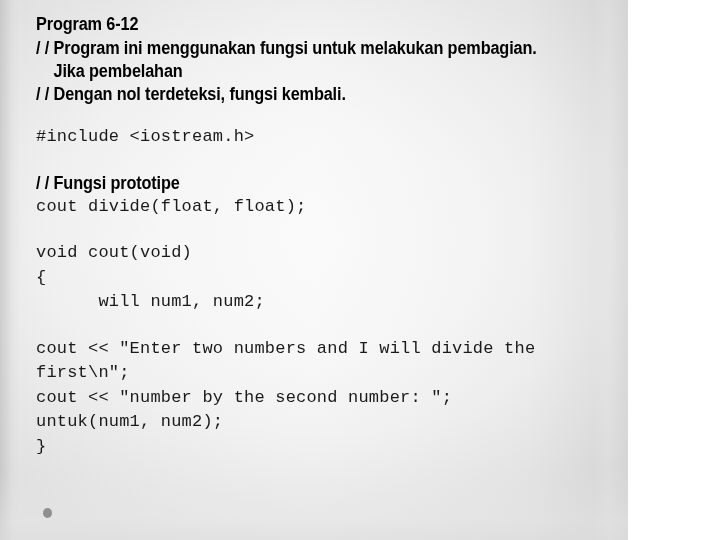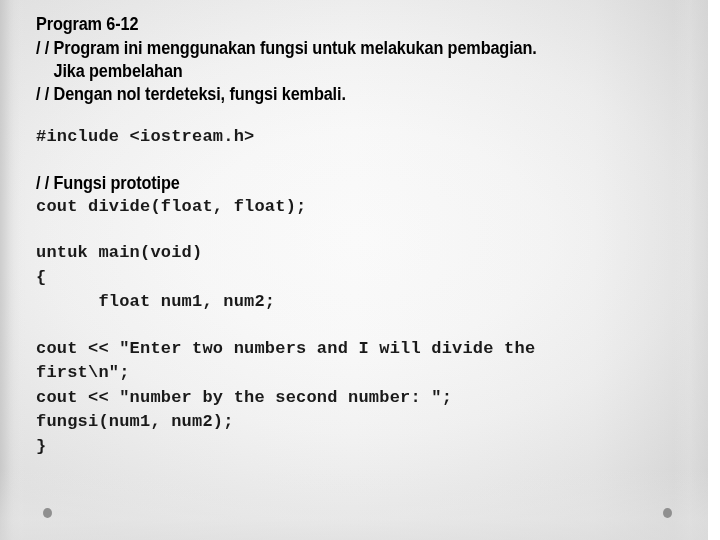--- a/index.html
+++ b/index.html
@@ -8,21 +8,21 @@
   }
   body {
     width: 720px;
     height: 540px;
     overflow: hidden;
     font-family: "Liberation Sans", sans-serif;
   }
 
   #slide {
     position: relative;
-    width: 708px;
+    width: 628px;
     height: 540px;
     box-sizing: border-box;
     background:
       radial-gradient(ellipse 78% 62% at 52% 44%,
          #ffffff 0%, #fdfdfd 32%, #f7f7f7 58%, #eeeeee 80%, #e6e6e6 100%),
       linear-gradient(90deg,
          #d8d8d8 0px, #e4e4e4 6px, #f2f2f2 14px, #f7f7f7 26px, #fafafa 50%,
          #f4f4f4 84%, #ebebeb 96%, #e3e3e3 100%);
     background-blend-mode: multiply;
     overflow: hidden;
@@ -65,21 +65,20 @@
     position: absolute;
     left: 36px;
     top: 12px;
     width: 650px;
   }
 
   .line {
     white-space: pre;
     color: #000000;
     margin: 0;
-    font-weight: bold;
   }
 
   
   .sans {
     font-family: "Liberation Sans Narrow", "Liberation Sans", sans-serif;
     font-size: 17.5px;
     line-height: 23px;
     letter-spacing: -0.15px;
     transform: scaleX(0.93);
     transform-origin: left center;
@@ -138,30 +137,30 @@
     <div class="line mono">#include &lt;iostream.h&gt;</div>
 
     <div class="gap-lg"></div>
 
     <div class="line sans comment">/ / Fungsi prototipe</div>
 
     <div class="line mono">cout divide(float, float);</div>
 
     <div class="gap-lg"></div>
 
-    <div class="line mono">untuk main(void)</div>
+    <div class="line mono">void cout(void)</div>
     <div class="line mono">{</div>
-    <div class="line mono">      float num1, num2;</div>
+    <div class="line mono">      will num1, num2;</div>
 
     <div class="gap-lg"></div>
 
     <div class="line mono">cout &lt;&lt; "Enter two numbers and I will divide the</div>
     <div class="line mono">first\n";</div>
     <div class="line mono">cout &lt;&lt; "number by the second number: ";</div>
-    <div class="line mono">fungsi(num1, num2);</div>
+    <div class="line mono">untuk(num1, num2);</div>
     <div class="line mono">}</div>
 
   </div>
 
   <div class="dot" id="dot-left"></div>
   <div class="dot" id="dot-right"></div>
 
 </div>
 
 </body></html>

